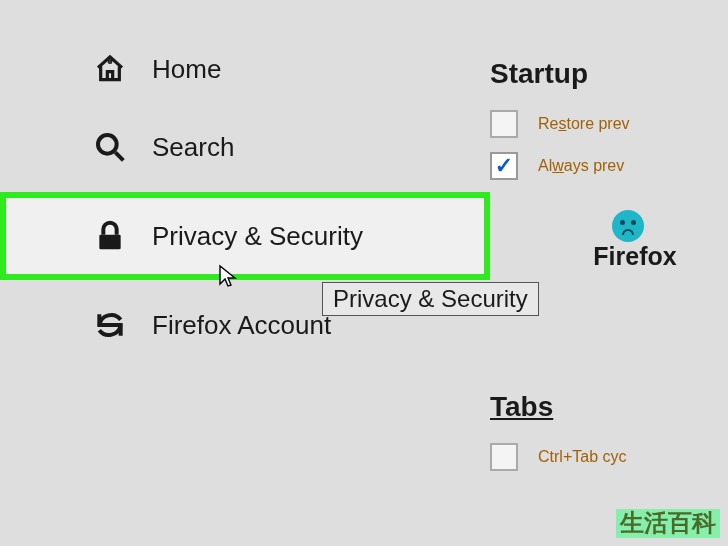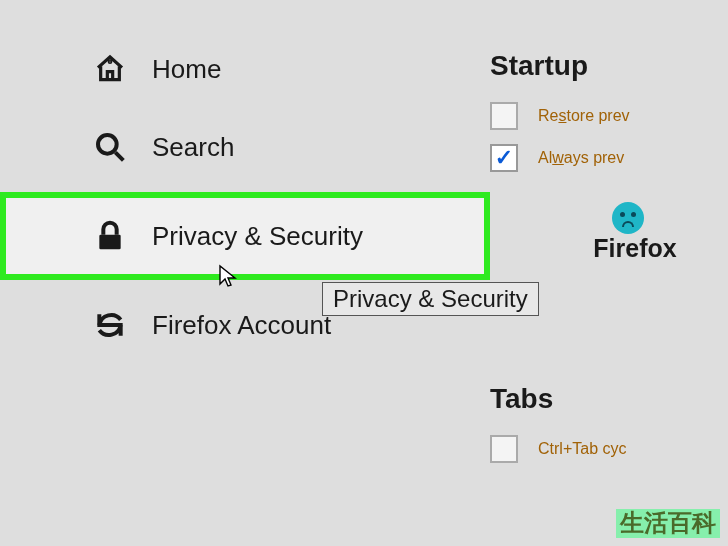--- a/index.html
+++ b/index.html
@@ -19,21 +19,21 @@
       display: flex;
       height: 100%;
       justify-content: center;
     }
     .sidebar {
       width: 490px;
       padding-top: 30px;
     }
     .content {
       flex: 1;
-      padding-top: 0;
+      padding-top: 8px;
     }
     .sidebar-item {
       display: flex;
       align-items: center;
       height: 78px;
       padding-left: 90px;
       cursor: pointer;
       font-size: 26px;
       color: #1a1a1a;
     }
@@ -63,20 +63,21 @@
     }
     .section-title {
       font-size: 28px;
       font-weight: 700;
       color: #1a1a1a;
       margin-top: 60px;
       margin-bottom: 20px;
     }
     .section-title.tabs-title {
       margin-top: 120px;
+      text-decoration: underline;
     }
     .checkbox-row {
       display: flex;
       align-items: center;
       margin-bottom: 14px;
       font-size: 16px;
       color: #a16207;
     }
     .checkbox {
       width: 28px;

